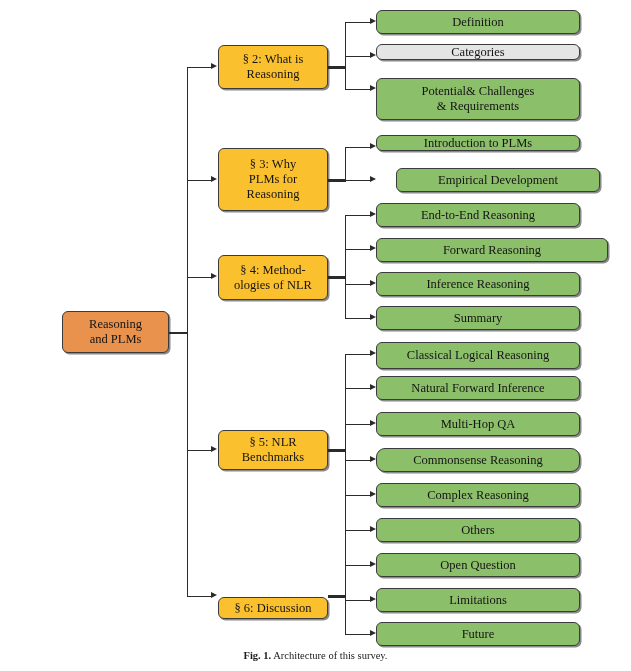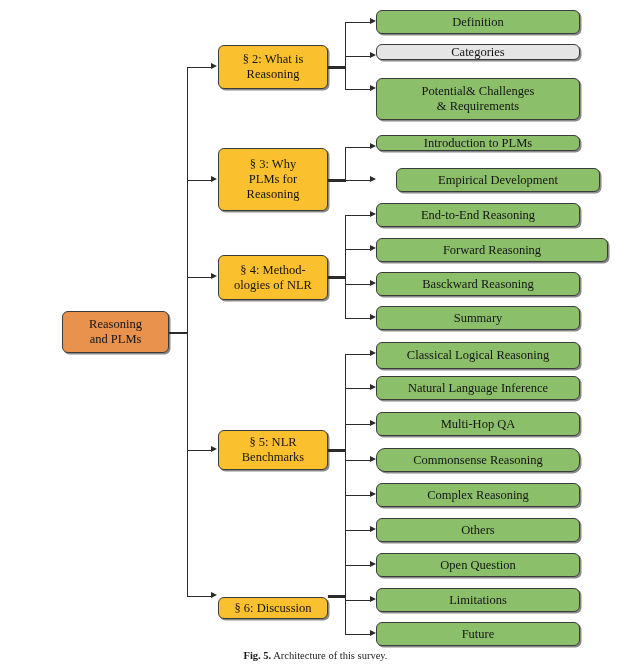--- a/index.html
+++ b/index.html
@@ -156,32 +156,32 @@
   <div class="node leaf" style="left: 376px; top: 10px; width: 204px; height: 24px; background: rgb(140, 191, 106); border-color: rgb(59, 59, 59); color: rgb(20, 20, 20);">Definition</div>
   <div class="node leaf" style="left: 376px; top: 44px; width: 204px; height: 16px; background: #e5e5e5; border-color: rgb(59, 59, 59); color: rgb(20, 20, 20);">Categories</div>
   <div class="node leaf" style="left: 376px; top: 78px; width: 204px; height: 42px; background: rgb(140, 191, 106); border-color: rgb(59, 59, 59); color: rgb(20, 20, 20);">Potential&amp; Challenges
 &amp; Requirements</div>
 
   <div class="node leaf" style="left: 376px; top: 135px; width: 204px; height: 16px; background: rgb(140, 191, 106); border-color: rgb(59, 59, 59); color: rgb(20, 20, 20);">Introduction to PLMs</div>
   <div class="node leaf" style="left: 360px; top: 168px; width: 204px; height: 24px; background: rgb(140, 191, 106); border-color: rgb(59, 59, 59); color: rgb(20, 20, 20); margin-left: 36px;">Empirical Development</div>
 
   <div class="node leaf" style="left: 376px; top: 203px; width: 204px; height: 24px; background: rgb(140, 191, 106); border-color: rgb(59, 59, 59); color: rgb(20, 20, 20);">End-to-End Reasoning</div>
   <div class="node leaf" style="left: 376px; top: 238px; width: 232px; height: 24px; background: rgb(140, 191, 106); border-color: rgb(59, 59, 59); color: rgb(20, 20, 20);">Forward Reasoning</div>
-  <div class="node leaf" style="left: 376px; top: 272px; width: 204px; height: 24px; background: rgb(140, 191, 106); border-color: rgb(59, 59, 59); color: rgb(20, 20, 20);">Basckward Reasoning</div>
+  <div class="node leaf" style="left: 376px; top: 272px; width: 204px; height: 24px; background: rgb(140, 191, 106); border-color: rgb(59, 59, 59); color: rgb(20, 20, 20);">Inference Reasoning</div>
   <div class="node leaf" style="left: 376px; top: 306px; width: 204px; height: 24px; background: rgb(140, 191, 106); border-color: rgb(59, 59, 59); color: rgb(20, 20, 20);">Summary</div>
 
   <div class="node leaf" style="left: 376px; top: 342px; width: 204px; height: 27px; background: rgb(140, 191, 106); border-color: rgb(59, 59, 59); color: rgb(20, 20, 20);">Classical Logical Reasoning</div>
-  <div class="node leaf" style="left: 376px; top: 376px; width: 204px; height: 24px; background: rgb(140, 191, 106); border-color: rgb(59, 59, 59); color: rgb(20, 20, 20);">Natural Language Inference</div>
+  <div class="node leaf" style="left: 376px; top: 376px; width: 204px; height: 24px; background: rgb(140, 191, 106); border-color: rgb(59, 59, 59); color: rgb(20, 20, 20);">Natural Forward Inference</div>
   <div class="node leaf" style="left: 376px; top: 412px; width: 204px; height: 24px; background: rgb(140, 191, 106); border-color: rgb(59, 59, 59); color: rgb(20, 20, 20);">Multi-Hop QA</div>
   <div class="node leaf" style="left: 376px; top: 448px; width: 204px; height: 24px; background: rgb(140, 191, 106); border-color: rgb(59, 59, 59); color: rgb(20, 20, 20); border-radius: 9px;">Commonsense Reasoning</div>
   <div class="node leaf" style="left: 376px; top: 483px; width: 204px; height: 24px; background: rgb(140, 191, 106); border-color: rgb(59, 59, 59); color: rgb(20, 20, 20);">Complex Reasoning</div>
   <div class="node leaf" style="left: 376px; top: 518px; width: 204px; height: 24px; background: rgb(140, 191, 106); border-color: rgb(59, 59, 59); color: rgb(20, 20, 20);">Others</div>
 
   <div class="node leaf" style="left: 376px; top: 553px; width: 204px; height: 24px; background: rgb(140, 191, 106); border-color: rgb(59, 59, 59); color: rgb(20, 20, 20);">Open Question</div>
   <div class="node leaf" style="left: 376px; top: 588px; width: 204px; height: 24px; background: rgb(140, 191, 106); border-color: rgb(59, 59, 59); color: rgb(20, 20, 20);">Limitations</div>
   <div class="node leaf" style="left: 376px; top: 622px; width: 204px; height: 24px; background: rgb(140, 191, 106); border-color: rgb(59, 59, 59); color: rgb(20, 20, 20);">Future</div>
 
   <div id="caption">
-    <span class="figlabel">Fig. 5.</span>
+    <span class="figlabel">Fig. 1.</span>
     <span>Architecture of this survey.</span>
   </div>
 
 </div>
 
 </body></html>

